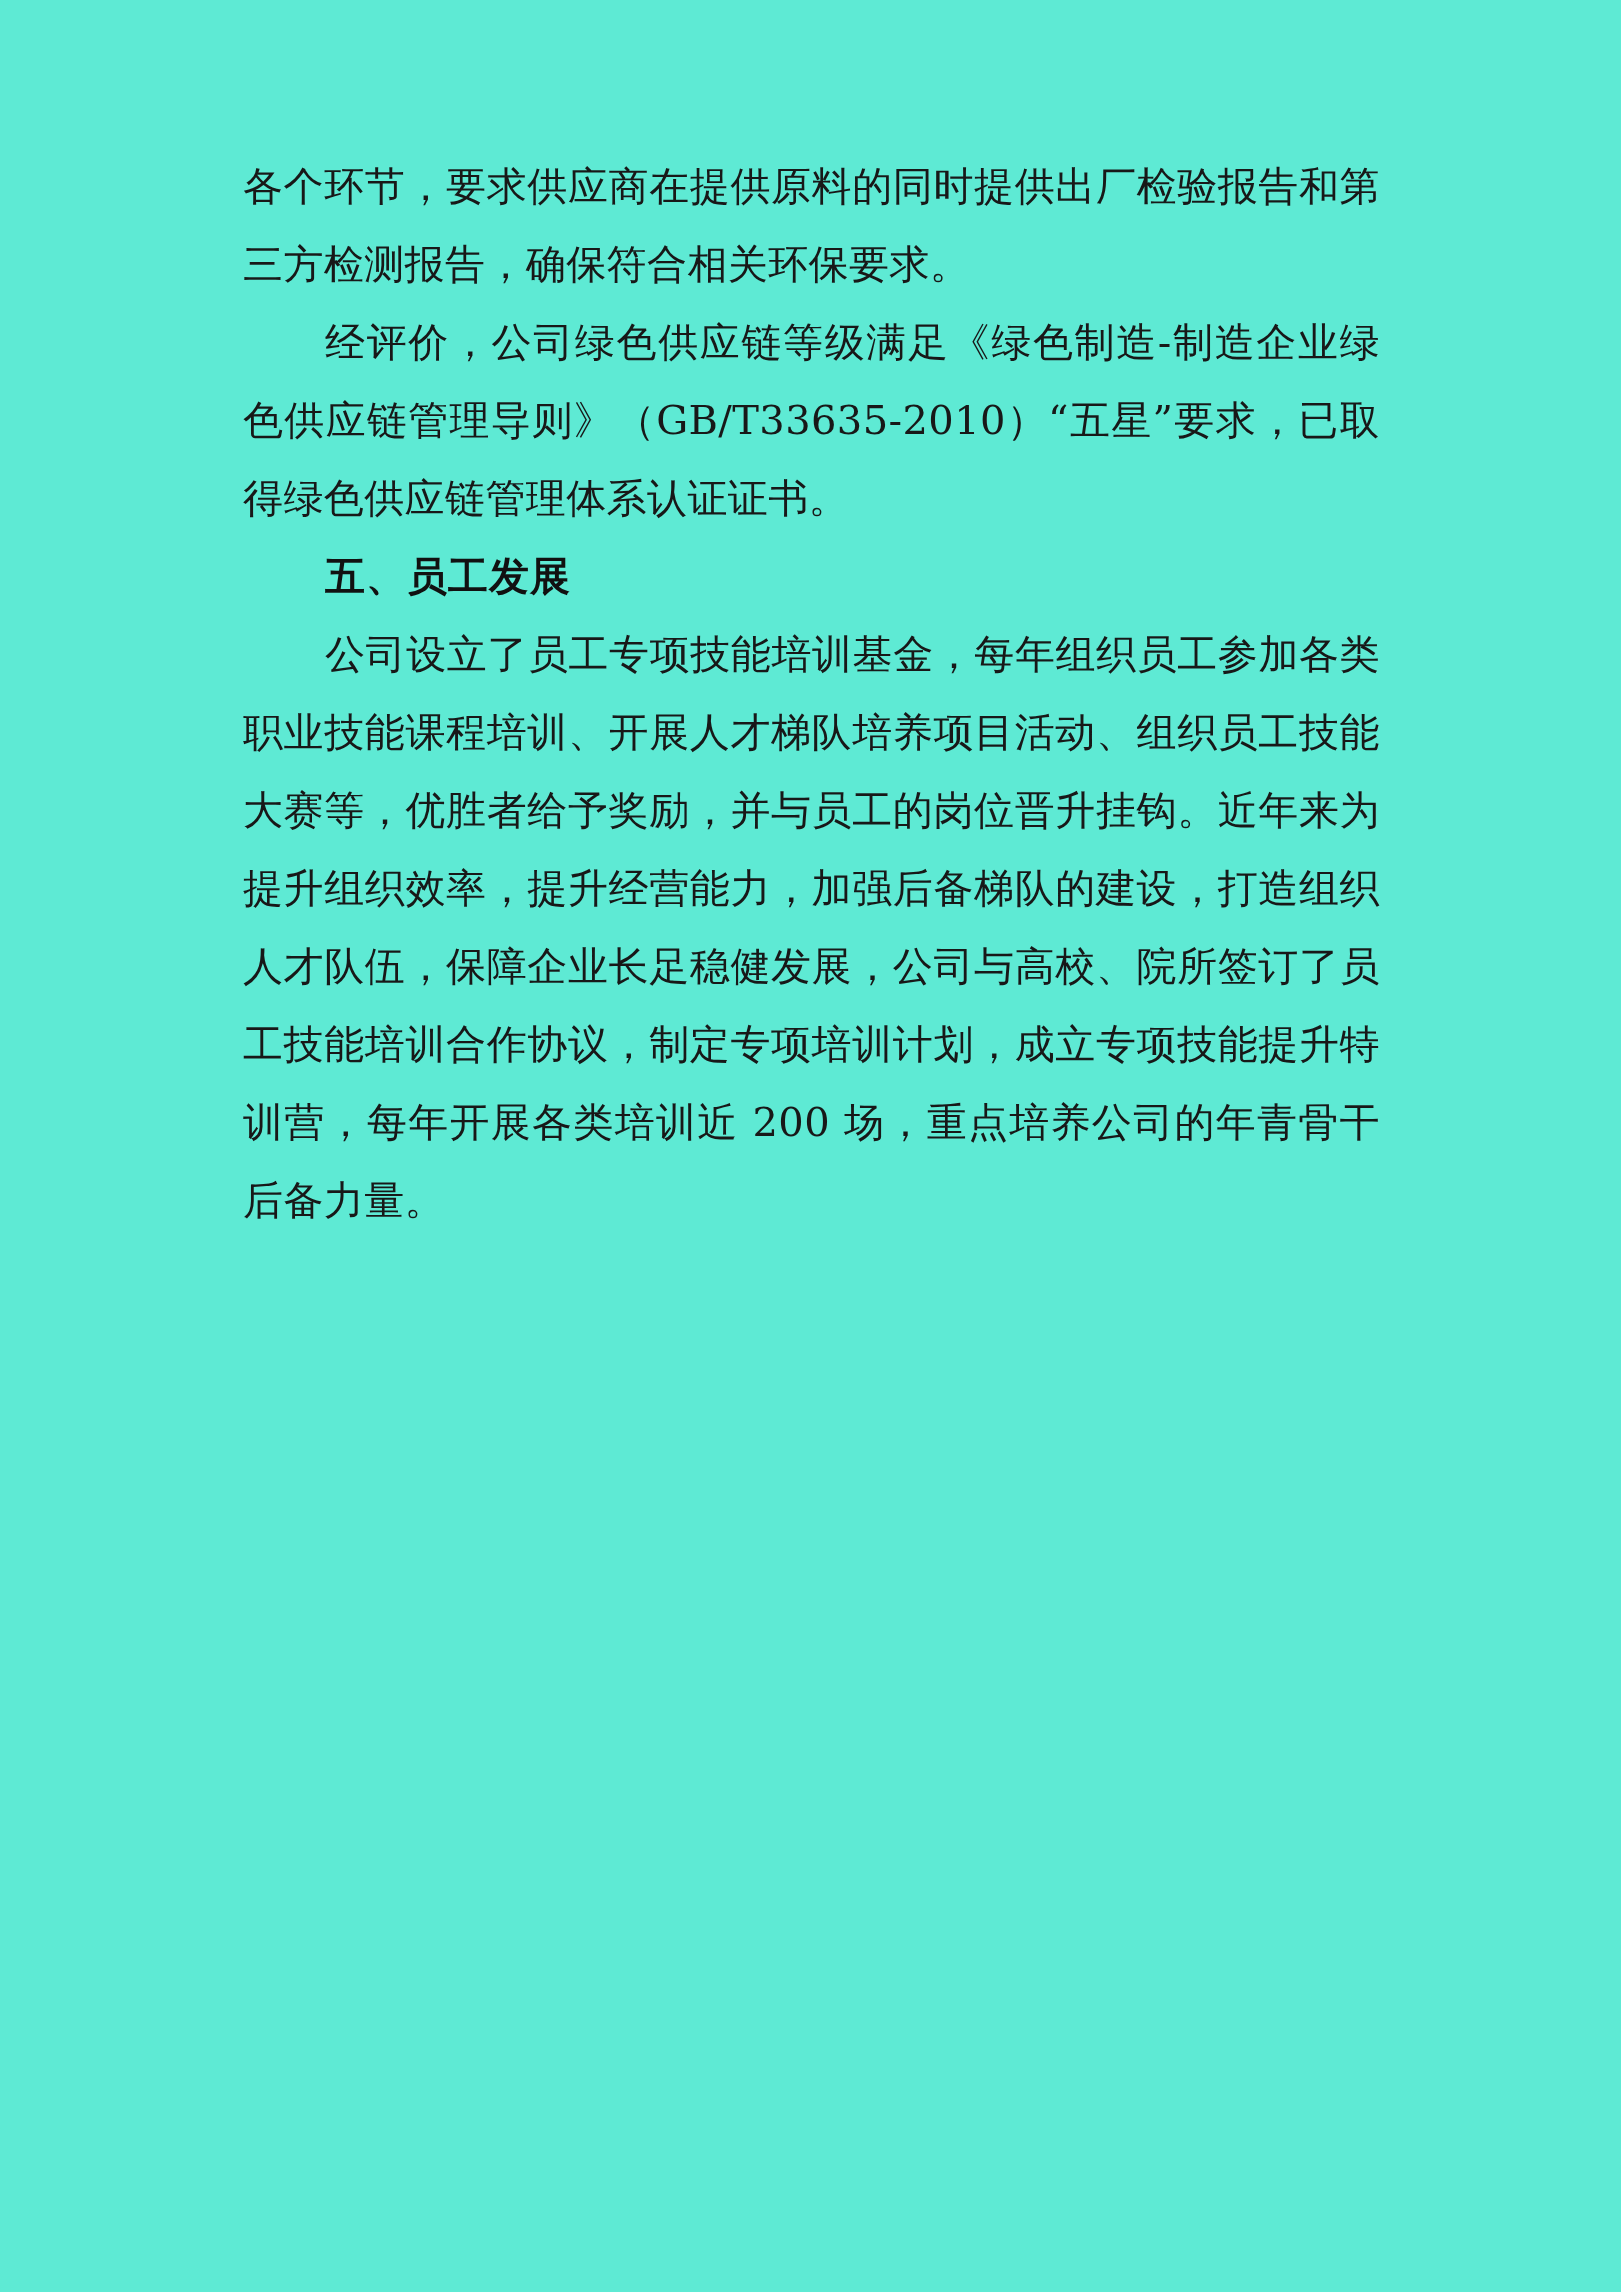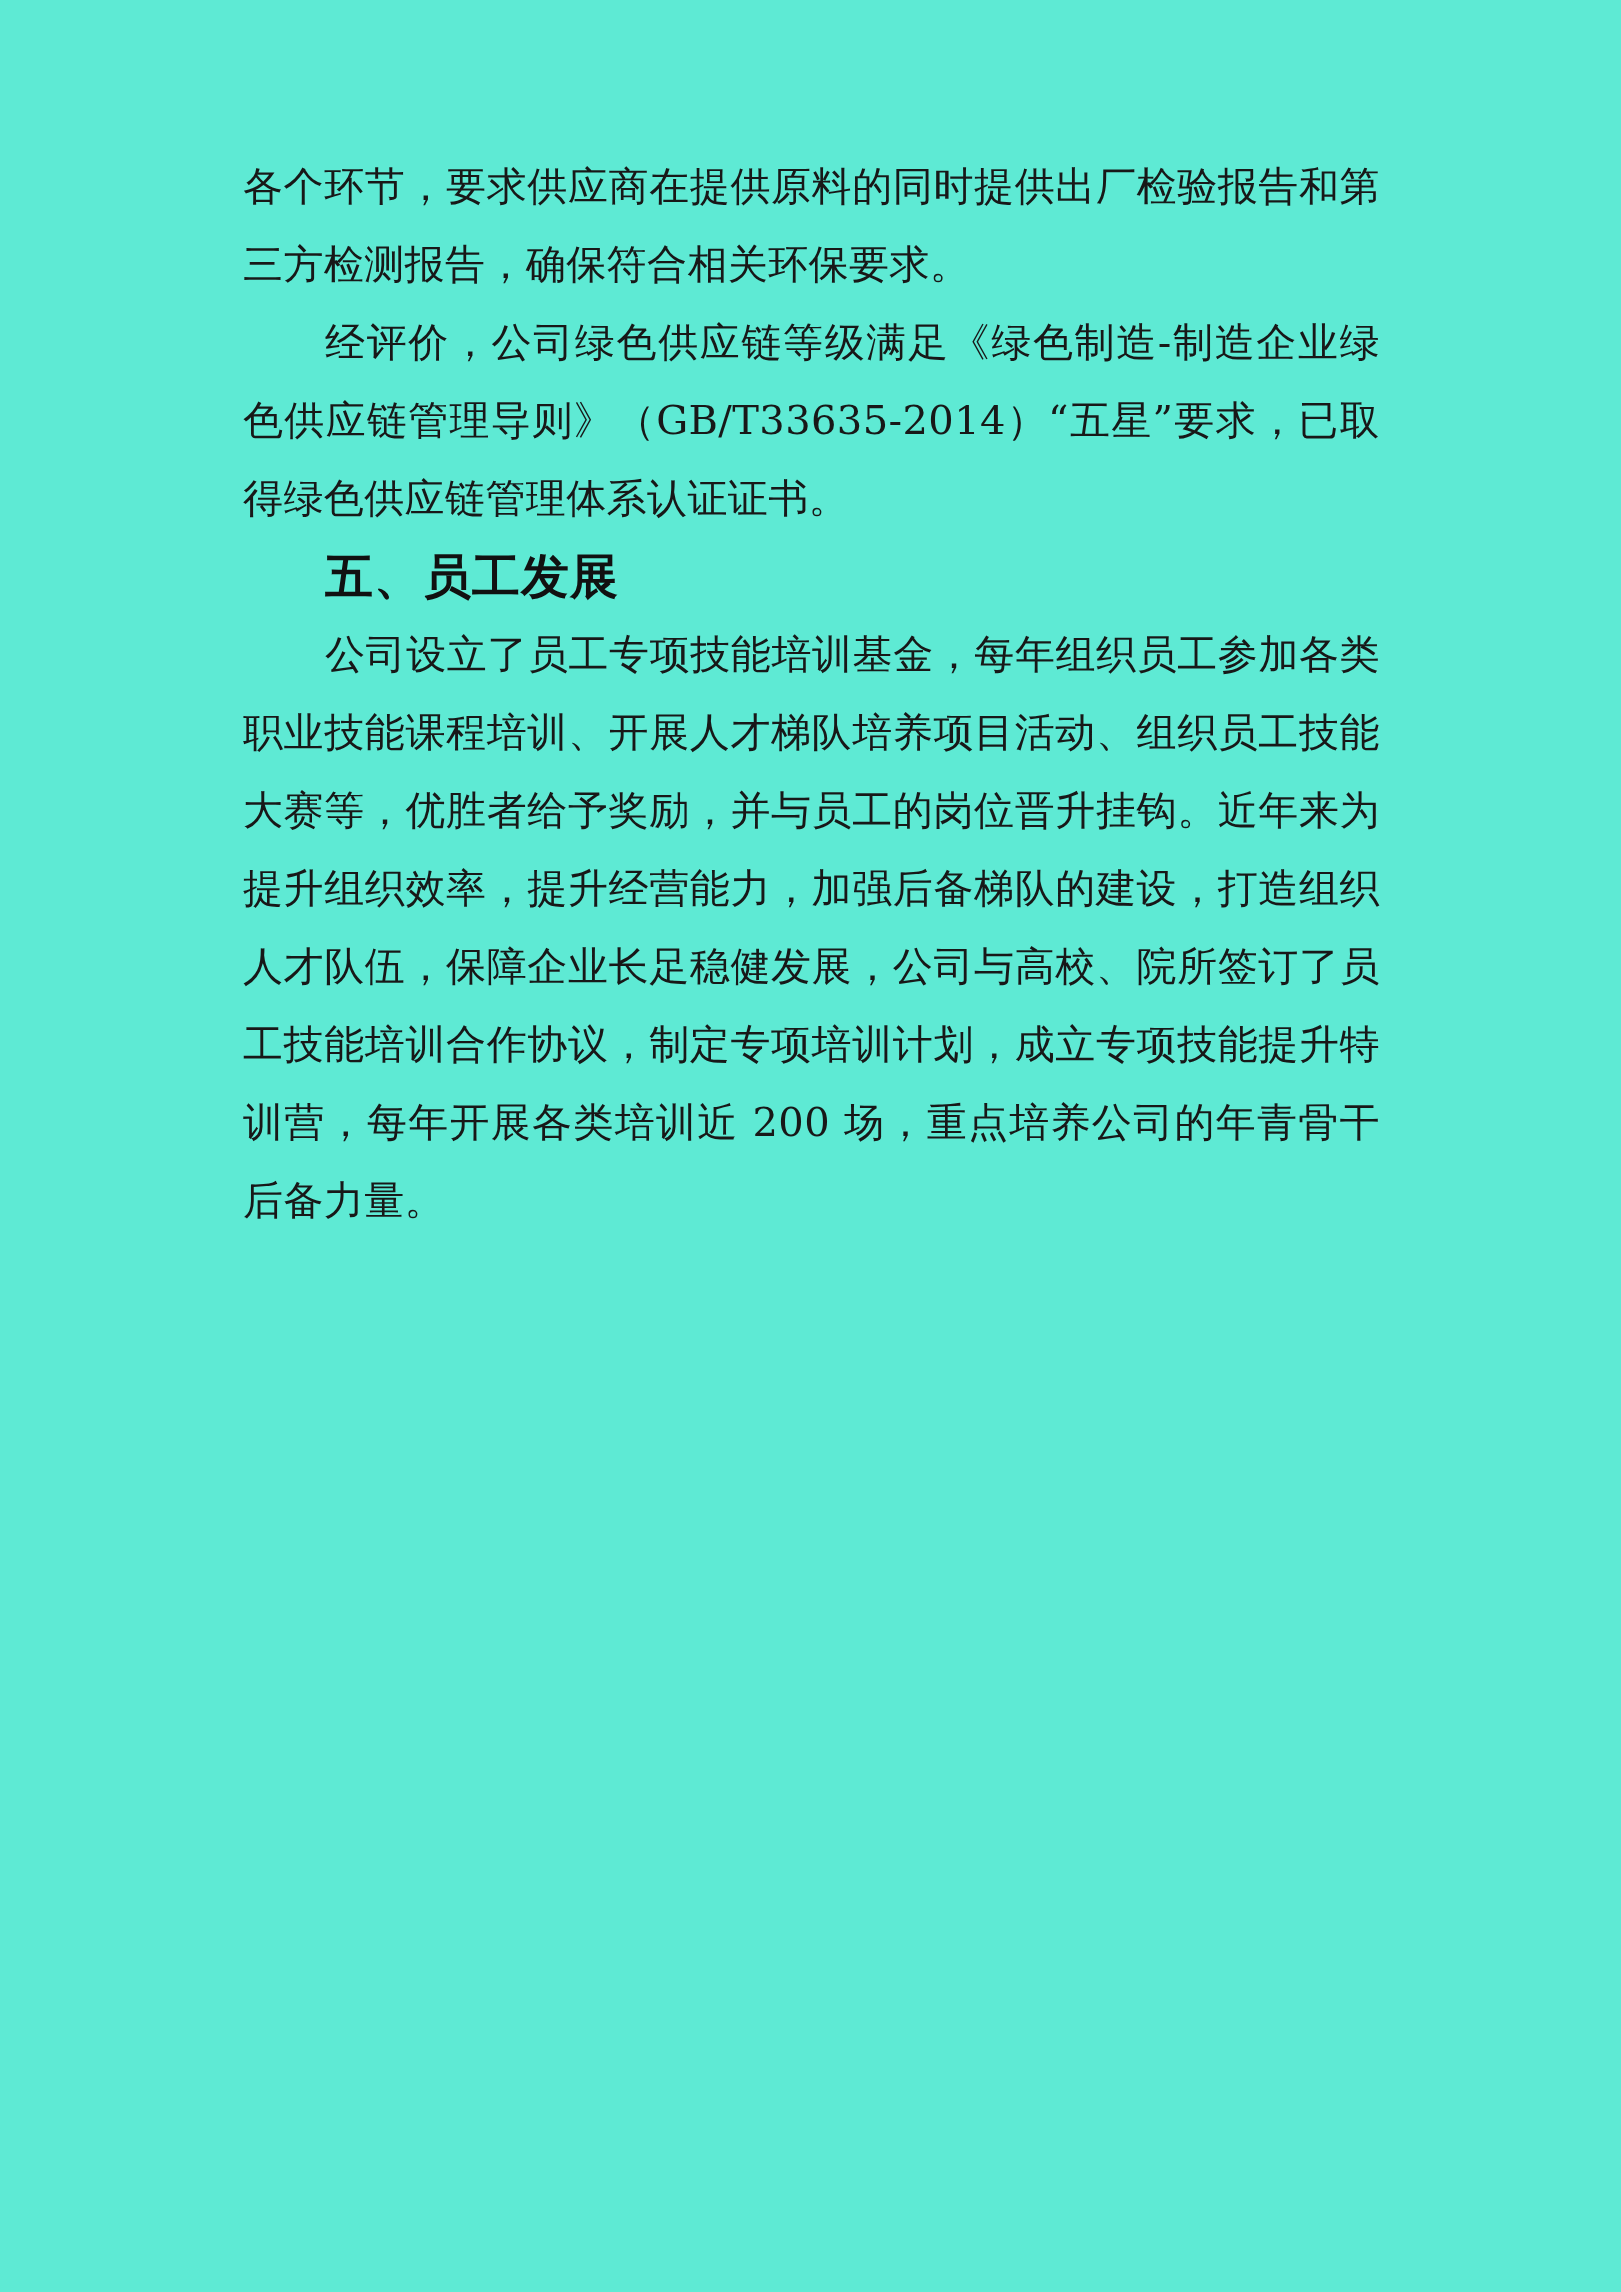--- a/index.html
+++ b/index.html
@@ -36,38 +36,38 @@
     letter-spacing: 0.4px;
     text-indent: 82px;
     font-family: "DejaVu Serif", "Liberation Serif", serif;
     -webkit-font-smoothing: antialiased;
   }
   .para.no-indent {
     text-indent: 0;
   }
   .heading {
     margin: 0;
-    font-size: 48px;
+    font-size: 40px;
     line-height: 78px;
     color: #111111;
     font-weight: bold;
     text-indent: 82px;
     letter-spacing: 1px;
     font-family: "DejaVu Sans", "Liberation Sans", sans-serif;
   }
 </style>
 </head>
 <body>
 
 <div class="page">
   <div class="text-column">
 
     <p class="para no-indent">各个环节，要求供应商在提供原料的同时提供出厂检验报告和第三方检测报告，确保符合相关环保要求。</p>
 
-    <p class="para">经评价，公司绿色供应链等级满足《绿色制造-制造企业绿色供应链管理导则》（GB/T33635-2014）“五星”要求，已取得绿色供应链管理体系认证证书。</p>
+    <p class="para">经评价，公司绿色供应链等级满足《绿色制造-制造企业绿色供应链管理导则》（GB/T33635-2010）“五星”要求，已取得绿色供应链管理体系认证证书。</p>
 
     <h2 class="heading">五、员工发展</h2>
 
 
     <p class="para">公司设立了员工专项技能培训基金，每年组织员工参加各类职业技能课程培训、开展人才梯队培养项目活动、组织员工技能大赛等，优胜者给予奖励，并与员工的岗位晋升挂钩。近年来为提升组织效率，提升经营能力，加强后备梯队的建设，打造组织人才队伍，保障企业长足稳健发展，公司与高校、院所签订了员工技能培训合作协议，制定专项培训计划，成立专项技能提升特训营，每年开展各类培训近 200 场，重点培养公司的年青骨干后备力量。</p>
 
   </div>
 </div>
 
 

